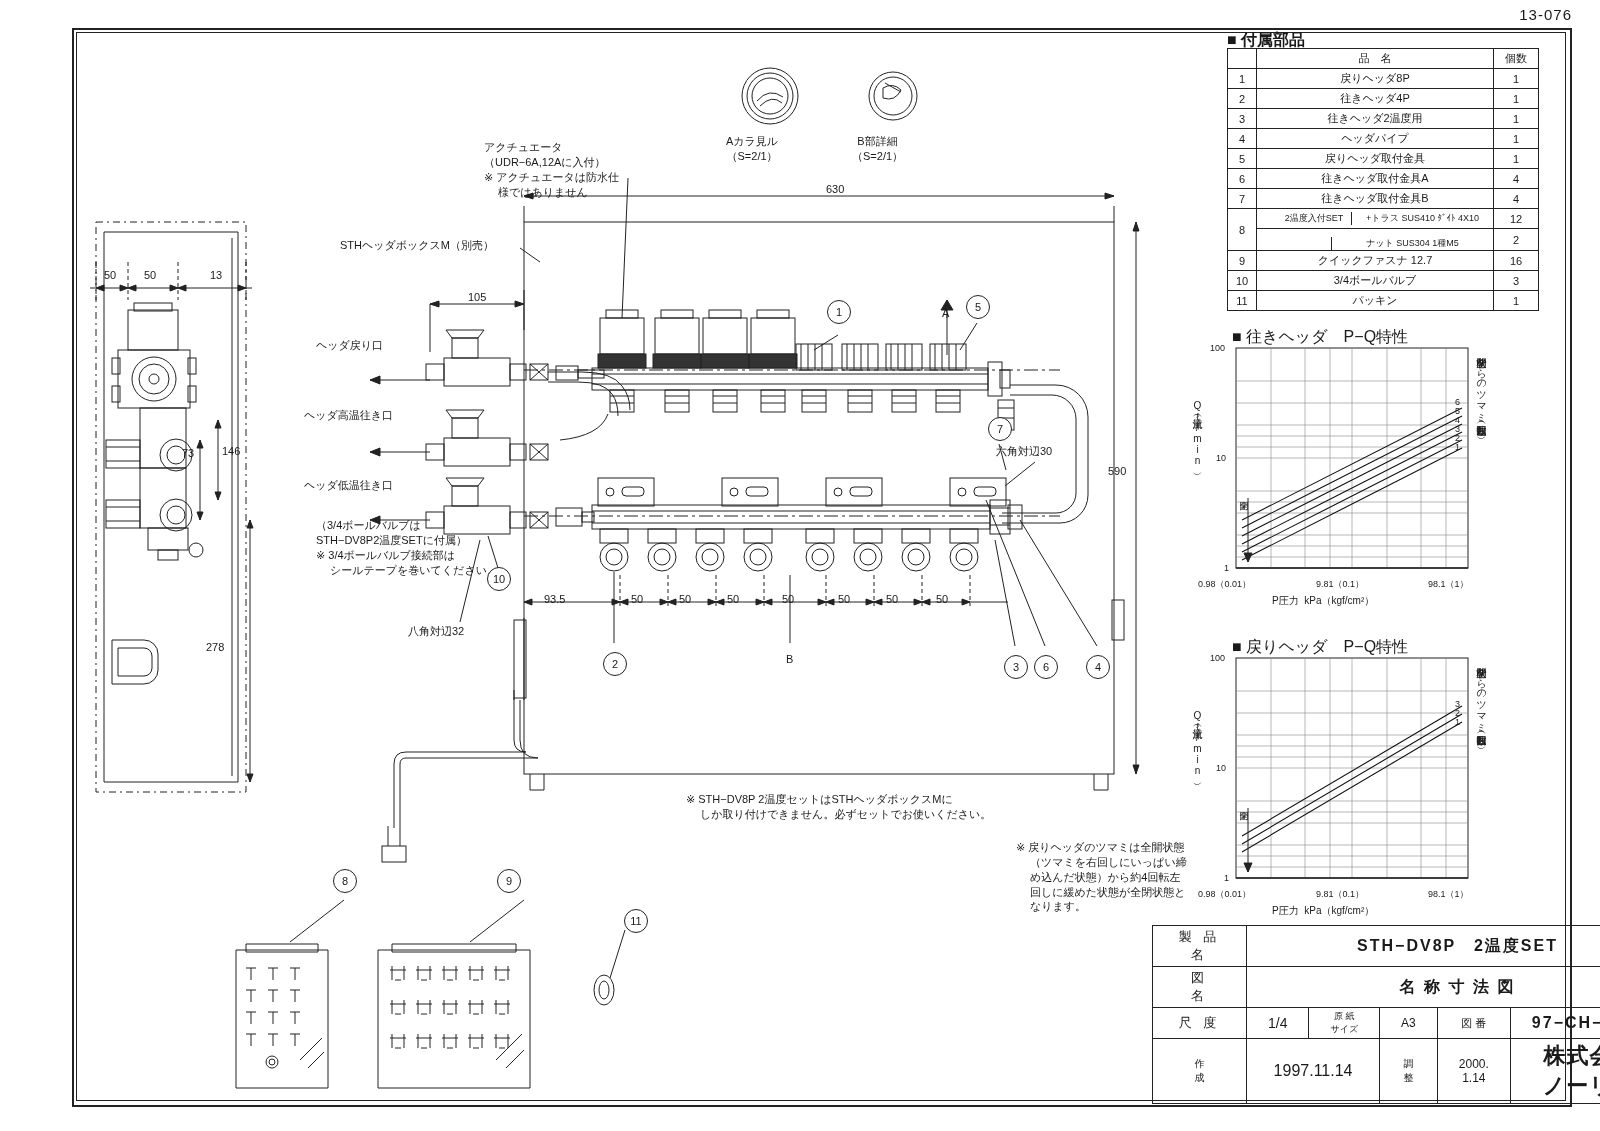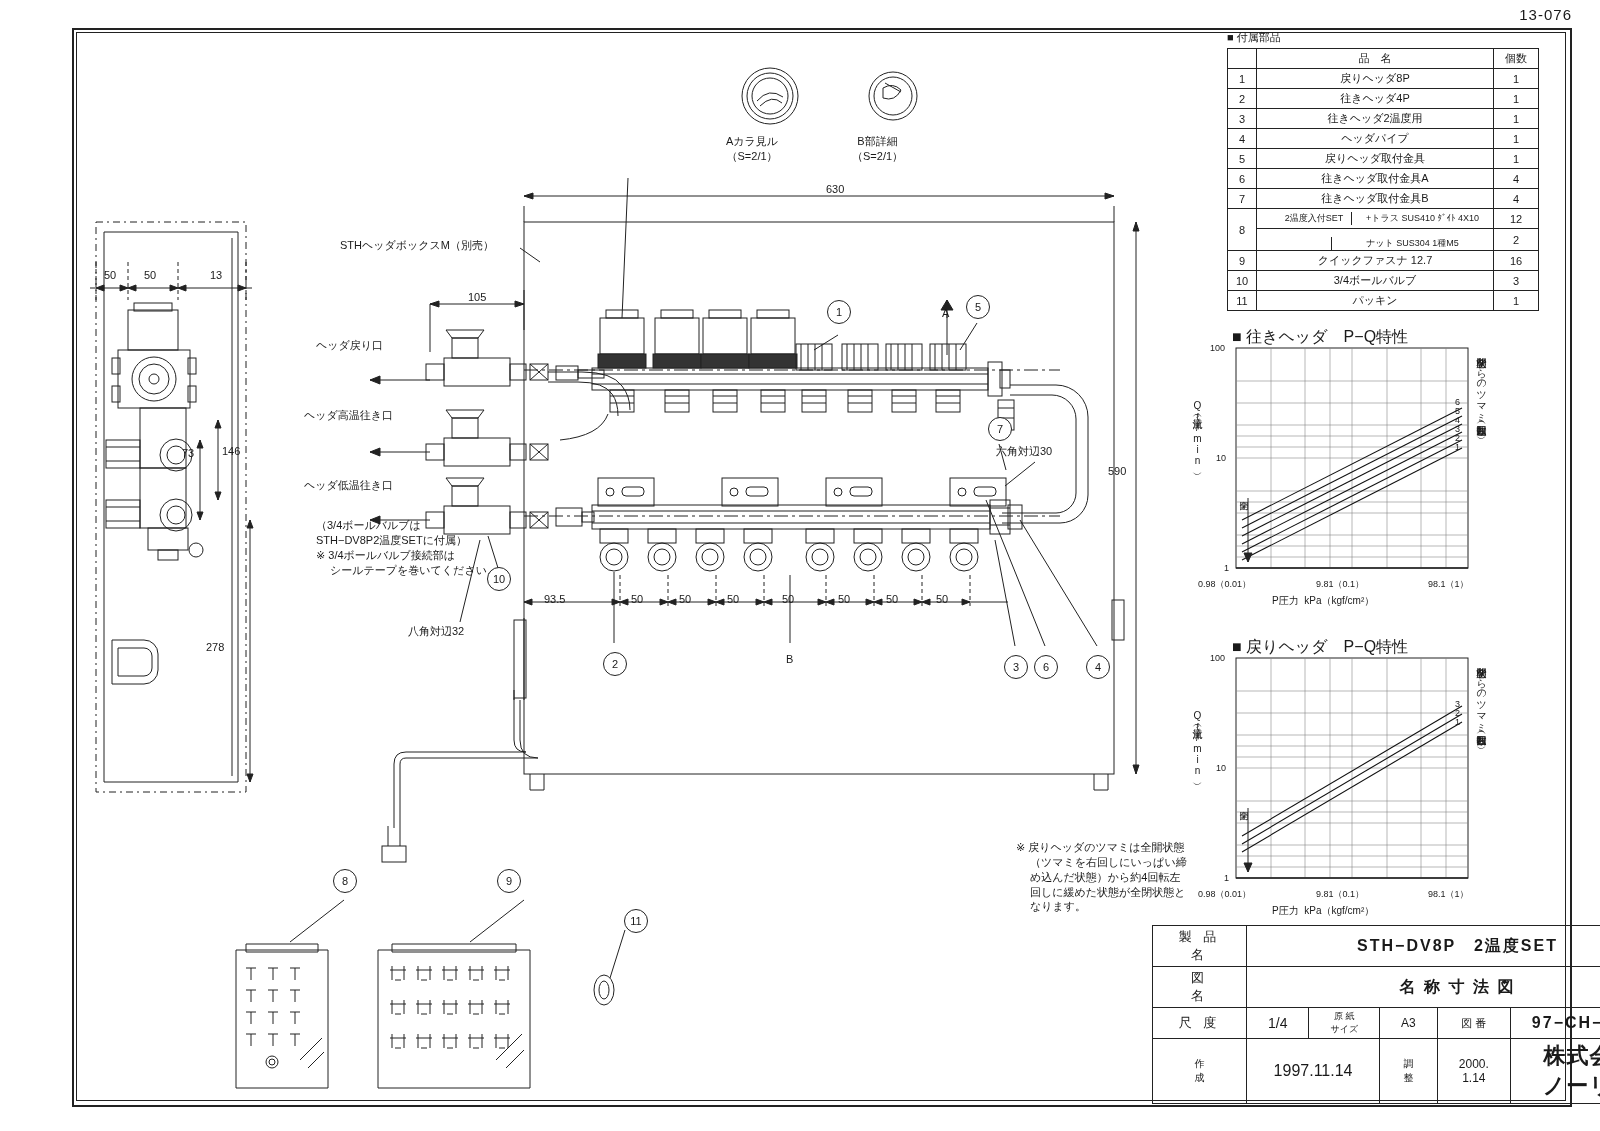--- a/index.html
+++ b/index.html
@@ -10,21 +10,21 @@
   .docno{position:absolute;right:28px;top:6px;font-size:15px;letter-spacing:1px;}
   .t{position:absolute;font-size:11px;line-height:1.35;white-space:pre;}
   .t.small{font-size:10px;}
   .t.tiny{font-size:9px;}
   .t.mid{font-size:16px;}
   svg{position:absolute;left:0;top:0;width:1600px;height:1131px;pointer-events:none;}
   
   .parts{position:absolute;left:1227px;top:48px;width:312px;border-collapse:collapse;font-size:11px;}
   .parts td,.parts th{border:1px solid #222;padding:1px 2px;text-align:center;height:17px;}
   .parts .nm{text-align:center;}
-  .parts-title{position:absolute;left:1227px;top:30px;font-size:11px;}
+  .parts-title{position:absolute;left:1227px;top:30px;font-size:16px;font-weight:bold;}
   
   .tb{position:absolute;left:1152px;top:925px;width:388px;border-collapse:collapse;font-size:12px;}
   .tb td{border:1px solid #222;padding:2px 21px;text-align:center;}
   .tb .lbl{width:62px;font-size:13px;letter-spacing:4px;}
   .tb .big{font-size:16px;font-weight:bold;letter-spacing:2px;}
   .tb .mk{font-size:22px;font-weight:bold;letter-spacing:1px;}
   .circ{position:absolute;width:22px;height:22px;border:1px solid #222;border-radius:50%;
         font-size:11px;text-align:center;line-height:22px;background:#fff;}
   .vert{writing-mode:vertical-rl;text-orientation:upright;font-size:10px;line-height:1.1;letter-spacing:0px;}
 </style>
@@ -619,34 +619,40 @@
   <div class="t tiny" style="left:1224px;top:872px;">1</div>
   <div class="vert" style="position:absolute;left:1192px;top:710px;height:130px;">Q流量（ℓ/min）</div>
   <div class="t tiny" style="left:1198px;top:888px;">0.98（0.01）</div>
   <div class="t tiny" style="left:1316px;top:888px;">9.81（0.1）</div>
   <div class="t tiny" style="left:1428px;top:888px;">98.1（1）</div>
   <div class="t small" style="left:1272px;top:904px;">P圧力  kPa（kgf/cm²）</div>
   <div class="vert" style="position:absolute;left:1476px;top:660px;height:212px;">全閉状態からのツマミ回転数（右回し）</div>
   <div class="vert" style="position:absolute;left:1238px;top:804px;height:46px;font-size:9px;">全閉</div>
   <div class="t tiny" style="left:1455px;top:700px;line-height:1.0;"><span>3</span><br><span>2</span><br><span>1</span></div>
 
+  <div class="t" style="left:484px;top:140px;">アクチュエータ
+（UDR−6A,12Aに入付）
+※ アクチュエータは防水仕
+　 様ではありません</div>
   <div class="t" style="left:340px;top:238px;">STHヘッダボックスM（別売）</div>
   <div class="t" style="left:316px;top:338px;">ヘッダ戻り口</div>
   <div class="t" style="left:304px;top:408px;">ヘッダ高温往き口</div>
   <div class="t" style="left:304px;top:478px;">ヘッダ低温往き口</div>
   <div class="t" style="left:276px;top:518px;margin-left:40px;">（3/4ボールバルブは
 STH−DV8P2温度SETに付属）
 ※ 3/4ボールバルブ接続部は
 　 シールテープを巻いてください。</div>
   <div class="t" style="left:408px;top:624px;">八角対辺32</div>
   <div class="t" style="left:996px;top:444px;">六角対辺30</div>
   <div class="t" style="left:726px;top:134px;text-align:center;">Aカラ見ル
 （S=2/1）</div>
   <div class="t" style="left:852px;top:134px;text-align:center;">B部詳細
 （S=2/1）</div>
+  <div class="t" style="left:686px;top:792px;">※ STH−DV8P 2温度セットはSTHヘッダボックスMに
+　 しか取り付けできません。必ずセットでお使いください。</div>
   <div class="t" style="left:1016px;top:840px;">※ 戻りヘッダのツマミは全開状態
 　 （ツマミを右回しにいっぱい締
 　 め込んだ状態）から約4回転左
 　 回しに緩めた状態が全閉状態と
 　 なります。</div>
 
   <div class="t" style="left:826px;top:182px;">630</div>
   <div class="t" style="left:1108px;top:464px;">590</div>
   <div class="t" style="left:468px;top:290px;">105</div>
   <div class="t" style="left:544px;top:592px;">93.5</div>

